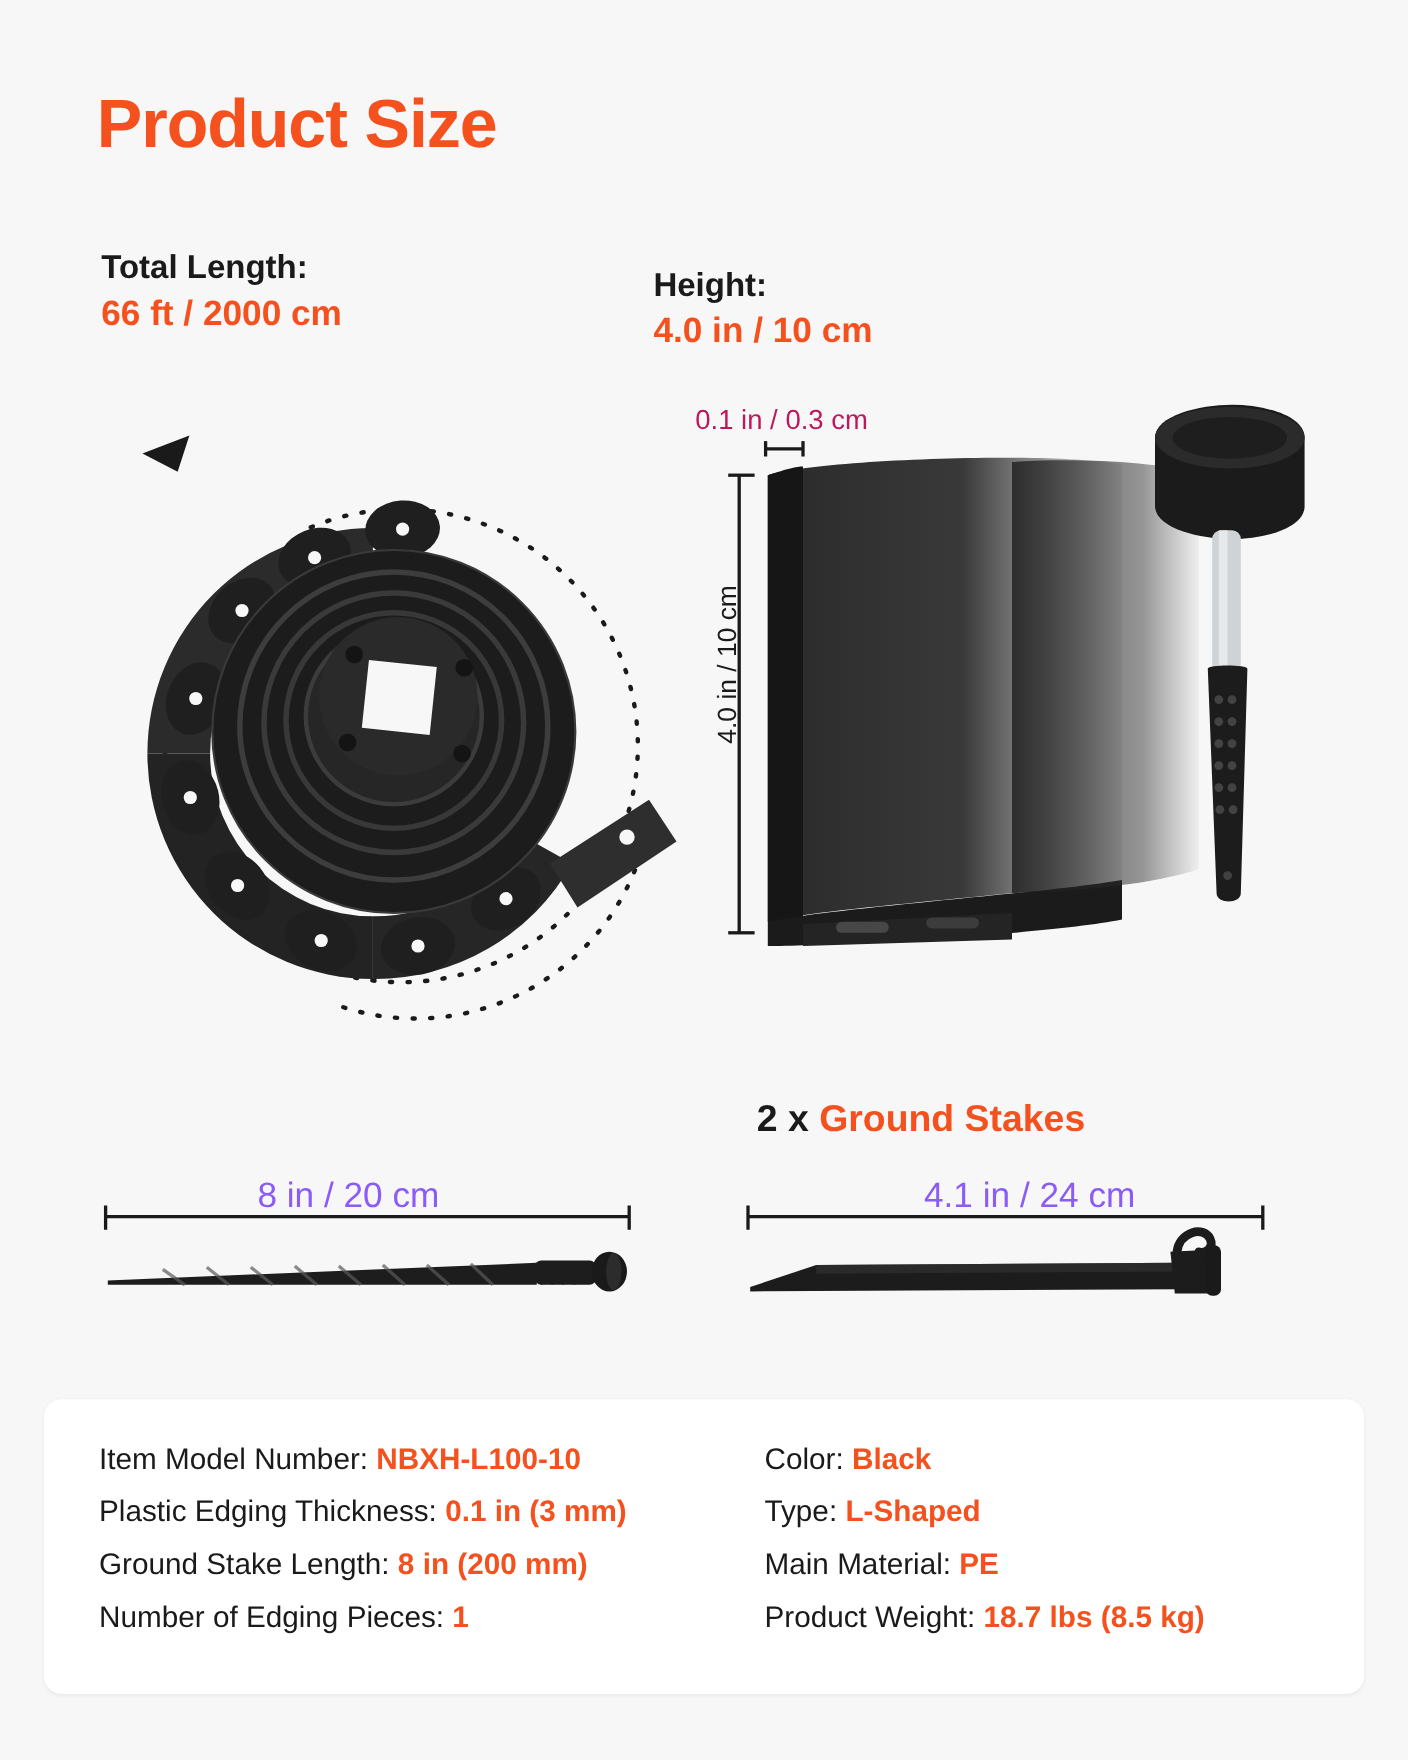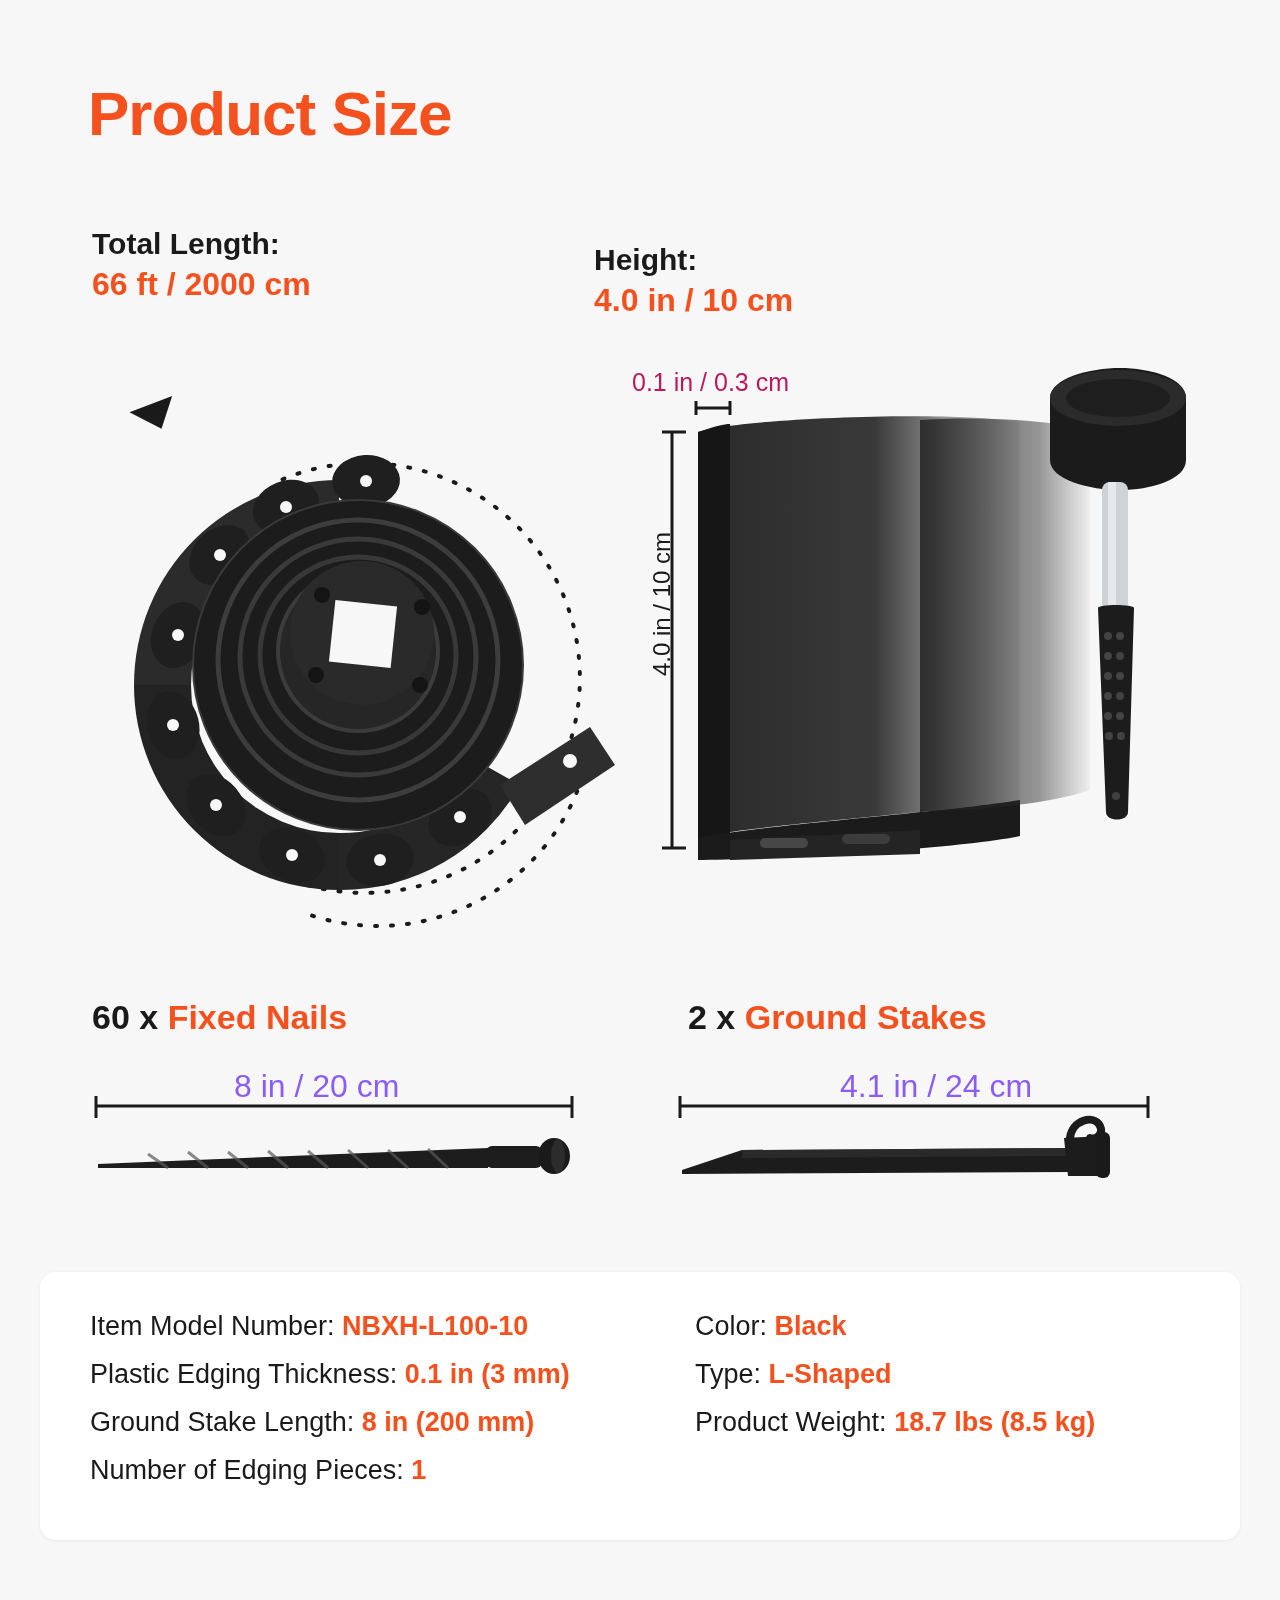--- a/index.html
+++ b/index.html
@@ -278,24 +278,20 @@
           <circle cx="488" cy="356" r="4"></circle>
             <circle cx="500" cy="356" r="4"></circle>
           <circle cx="489" cy="376" r="4"></circle>
             <circle cx="501" cy="376" r="4"></circle>
         </g>
         <circle cx="496" cy="436" r="4" fill="#4a4a4a" opacity="0.8"></circle>
       </g>
     </svg>
   </div>
 
-  <div class="part-head" id="nails-head">
-    <span class="count">60 x</span>
-    <span class="name">Fixed Nails</span>
-  </div>
   <div class="part-dim" id="nails-dim">8 in / 20 cm</div>
 
   <svg class="part-svg" style="left:88px; top:1092px;" width="500" height="110" viewBox="0 0 500 110">
     <line x1="8" y1="14" x2="484" y2="14" stroke="#1a1a1a" stroke-width="3"></line>
     <line x1="8" y1="4" x2="8" y2="26" stroke="#1a1a1a" stroke-width="3"></line>
     <line x1="484" y1="4" x2="484" y2="26" stroke="#1a1a1a" stroke-width="3"></line>
 
     <path d="M 10 72 L 400 56 L 400 76 L 10 76 Z" fill="#1d1d1d"></path>
     <g stroke="#5a5a5a" stroke-width="3" opacity="0.7">
       <path d="M 60 62 L 80 76" fill="none"></path>
@@ -361,19 +357,23 @@
     <div class="info-col right">
       <div class="info-row">
         <span>Color:</span>
         <span class="v">Black</span>
       </div>
       <div class="info-row">
         <span>Type:</span>
         <span class="v">L-Shaped</span>
       </div>
       <div class="info-row">
+        <span>Main Material:</span>
+        <span class="v">PE</span>
+      </div>
+      <div class="info-row">
         <span>Product Weight:</span>
         <span class="v">18.7 lbs (8.5 kg)</span>
       </div>
     </div>
   </div>
 
 </div>
 
 </body></html>

